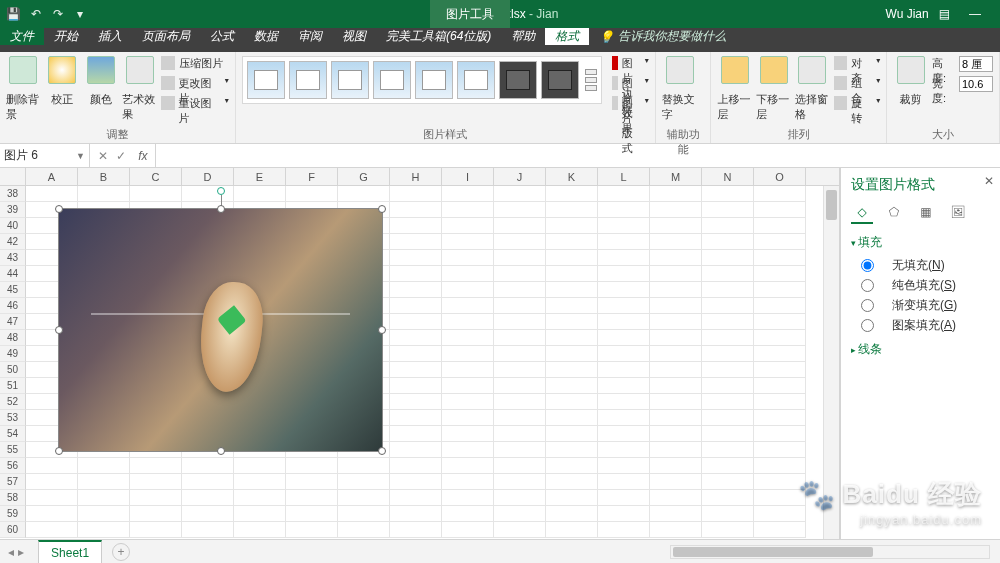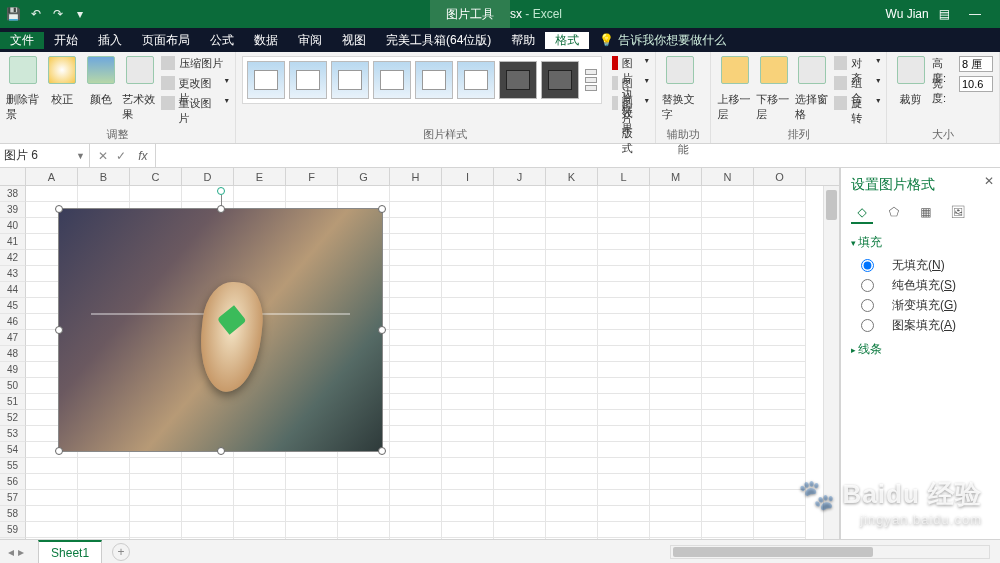--- a/index.html
+++ b/index.html
@@ -9,21 +9,21 @@
 .titlebar { height: 28px; background: linear-gradient(#0b6b3a,#0b6b3a); display: flex; align-items: center; color: #fff; position: relative; }
 .titlebar .qat { display: flex; gap: 6px; padding-left: 6px; align-items: center; }
 .titlebar .qat span { width: 16px; height: 16px; display:flex; align-items:center; justify-content:center; opacity:.9; }
 .titlebar .title { position:absolute; left:0; right:0; text-align:center; font-size:12px; pointer-events:none; }
 .titlebar .title .app { color:#bfe6cf; }
 .titlebar .ctx-tab { position:absolute; left:430px; top:0; background:#2e7d4f; padding:0 16px; height:28px; line-height:28px; font-size:12px;}
 .titlebar .userbox { margin-left:auto; display:flex; align-items:center; gap:10px; padding-right:10px;}
 .titlebar .winbtn { width:30px; text-align:center; }
 
 
-.menurow { height: 24px; background:#0f172a; display:flex; align-items:center; color:#fff; font-size:12px;}
+.menurow { height: 24px; background:#404040; display:flex; align-items:flex-start; color:#fff; font-size:12px;font-style:italic;}
 .menurow .mtab { padding:0 10px; display:flex; align-items:center; cursor:default;}
 .menurow .mtab.file { background:#0b6b3a; }
 .menurow .mtab.active { background:#fff; color:#0b6b3a; font-weight:500;}
 .menurow .tellme { padding:0 10px; display:flex; align-items:center; color:#cfeedd; gap:4px;}
 
 
 .ribbon { height:92px; background:#f3f3f3; border-bottom:1px solid #d4d4d4; display:flex; }
 .rgroup { border-right:1px solid #e0e0e0; padding:4px 6px 2px; display:flex; flex-direction:column; justify-content:space-between;}
 .rgroup .label { text-align:center; font-size:11px; color:#666; height:14px;}
 .rgroup .body { flex:1; display:flex; align-items:flex-start; gap:4px;}
@@ -107,21 +107,21 @@
 
 <div class="titlebar">
   <div class="qat">
     <span>💾</span>
     <span>↶</span>
     <span>↷</span>
     <span>▾</span>
   </div>
   <div class="title">
     <span>图片透明度.xlsx</span>
-    <span class="app"> - </span><span class="app">Excel</span>
+    <span class="app"> - </span><span class="app">Jian</span>
   </div>
   <div class="ctx-tab">图片工具</div>
   <div class="userbox">
     <span>Wu Jian</span>
     <span>▤</span>
     <span class="winbtn">—</span>
   </div>
 </div>
 
 <div class="menurow">
@@ -362,38 +362,20 @@
           <div class="cell"></div>
           <div class="cell"></div>
           <div class="cell"></div>
           <div class="cell"></div>
           <div class="cell"></div>
           <div class="cell"></div>
           <div class="cell"></div>
         </div>
         <div class="row">
           <div class="rh">40</div>
-          <div class="cell"></div>
-          <div class="cell"></div>
-          <div class="cell"></div>
-          <div class="cell"></div>
-          <div class="cell"></div>
-          <div class="cell"></div>
-          <div class="cell"></div>
-          <div class="cell"></div>
-          <div class="cell"></div>
-          <div class="cell"></div>
-          <div class="cell"></div>
-          <div class="cell"></div>
-          <div class="cell"></div>
-          <div class="cell"></div>
-          <div class="cell"></div>
-        </div>
-        <div class="row">
-          <div class="rh">41</div>
           <div class="cell"></div>
           <div class="cell"></div>
           <div class="cell"></div>
           <div class="cell"></div>
           <div class="cell"></div>
           <div class="cell"></div>
           <div class="cell"></div>
           <div class="cell"></div>
           <div class="cell"></div>
           <div class="cell"></div>

